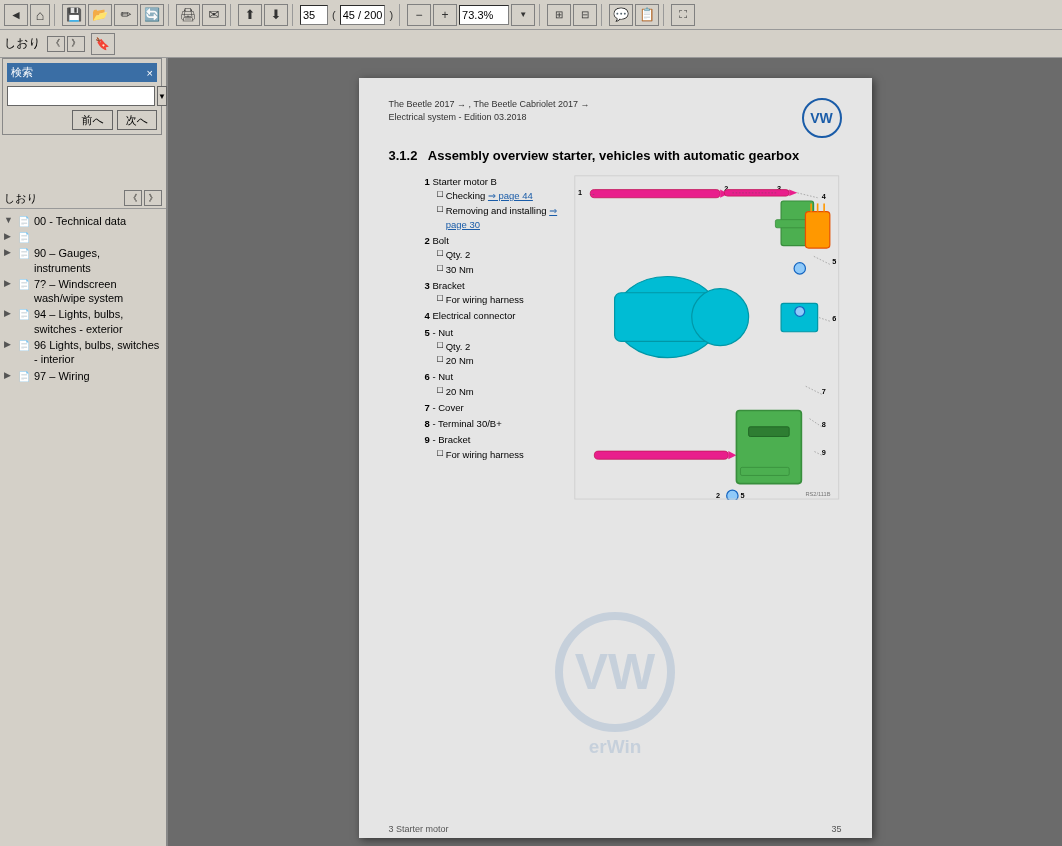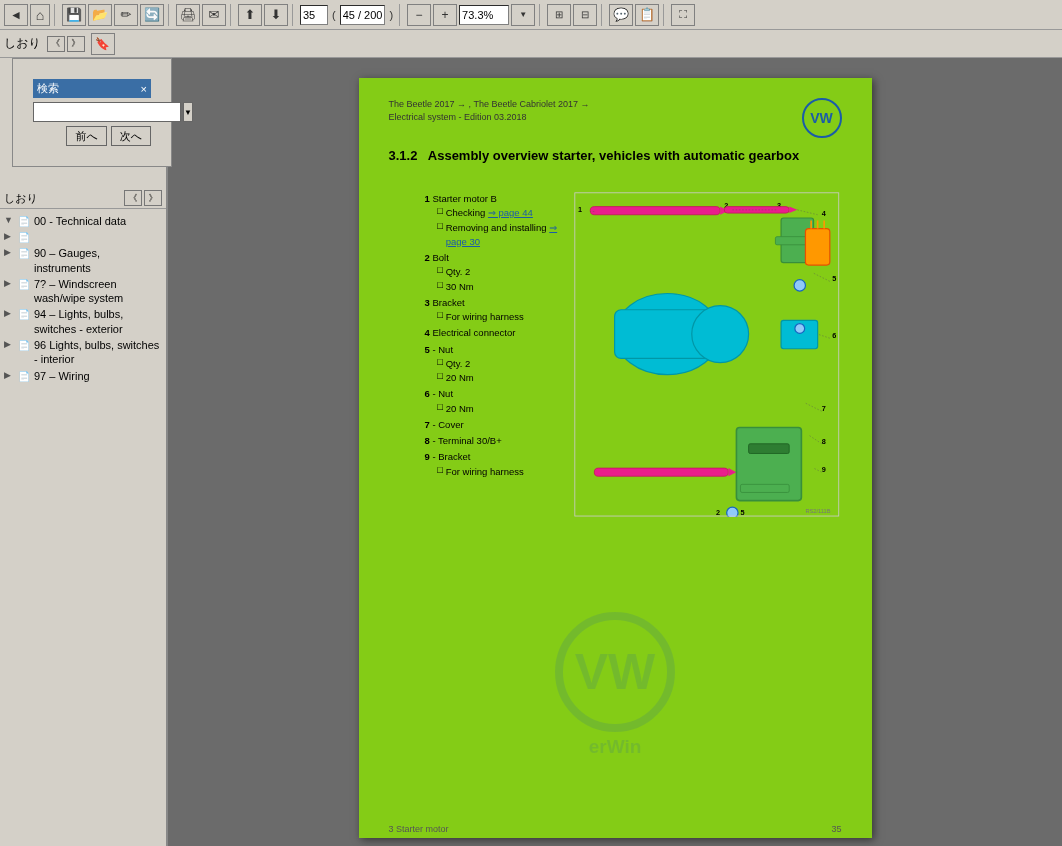--- a/index.html
+++ b/index.html
@@ -36,22 +36,22 @@
     }
 
     
     #left-panel {
       width: 168px; min-width: 168px; background: #d4d0c8; border-right: 2px solid #888;
       display: flex; flex-direction: column; position: relative;
     }
 
     
     #search-panel {
-      position: absolute; top: 0; left: 12px; width: 160px; background: #d4d0c8;
-      border: 1px solid #888; z-index: 10; padding: 20px;
+      position: absolute; top: 0; left: 2px; width: 160px; background: #d4d0c8;
+      border: 1px solid #888; z-index: 10; padding: 4px;
     }
     #search-title-bar {
       background: #3a6ea5; color: white; font-size: 11px; padding: 2px 4px;
       display: flex; justify-content: space-between; align-items: center; margin-bottom: 4px;
     }
     #search-input-row { display: flex; align-items: center; gap: 2px; margin-bottom: 4px; }
     #search-input-field {
       flex: 1; height: 20px; border: 1px solid #666; background: white; font-size: 11px; padding: 0 2px;
     }
     #search-input-dropdown {
@@ -85,35 +85,35 @@
     .tree-label { flex: 1; line-height: 1.3; }
 
     
     #right-panel {
       flex: 1; background: #6b6b6b; overflow-y: auto; display: flex; flex-direction: column; align-items: center;
       padding: 20px 10px;
     }
 
     
     #doc-page {
-      background: #84cc16; width: 513px; min-height: 760px; position: relative;
+      background: #e5e5e5; width: 513px; min-height: 760px; position: relative;
       box-shadow: 2px 2px 8px rgba(0,0,0,0.5); padding: 20px 30px;
     }
 
     
     .page-header {
       display: flex; justify-content: space-between; align-items: flex-start; margin-bottom: 10px;
     }
     .page-header-left { font-size: 9px; color: #333; line-height: 1.4; }
     .vw-logo {
       width: 40px; height: 40px; border: 2px solid #1a5ca8; border-radius: 50%;
       display: flex; align-items: center; justify-content: center; color: #1a5ca8; font-weight: bold; font-size: 14px;
     }
 
-    .section-title { font-size: 13px; font-weight: bold; color: #000; margin-bottom: 29px; }
+    .section-title { font-size: 13px; font-weight: bold; color: #000; margin-bottom: 12px; }
 
     
     .content-area { display: flex; gap: 10px; }
     .parts-list { width: 175px; min-width: 175px; font-size: 9.5px; line-height: 1.5; }
     .diagram-area { flex: 1; }
 
     .part-entry { margin-bottom: 2px; margin-left: 36px; }
     .part-num { font-weight: bold; }
     .part-sub { padding-left: 12px; display: flex; align-items: flex-start; gap: 2px; }
     .checkbox-sym { font-size: 8px; }

